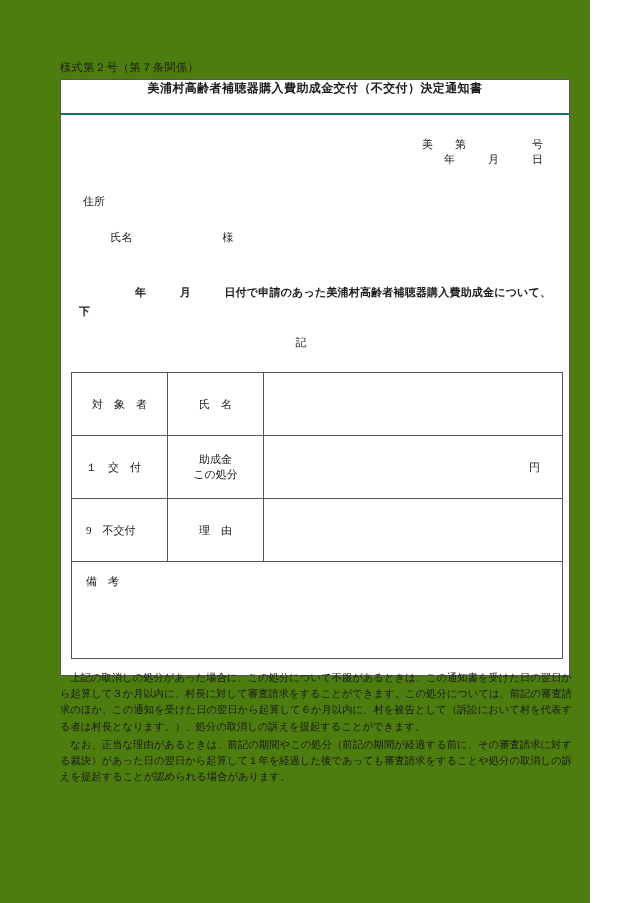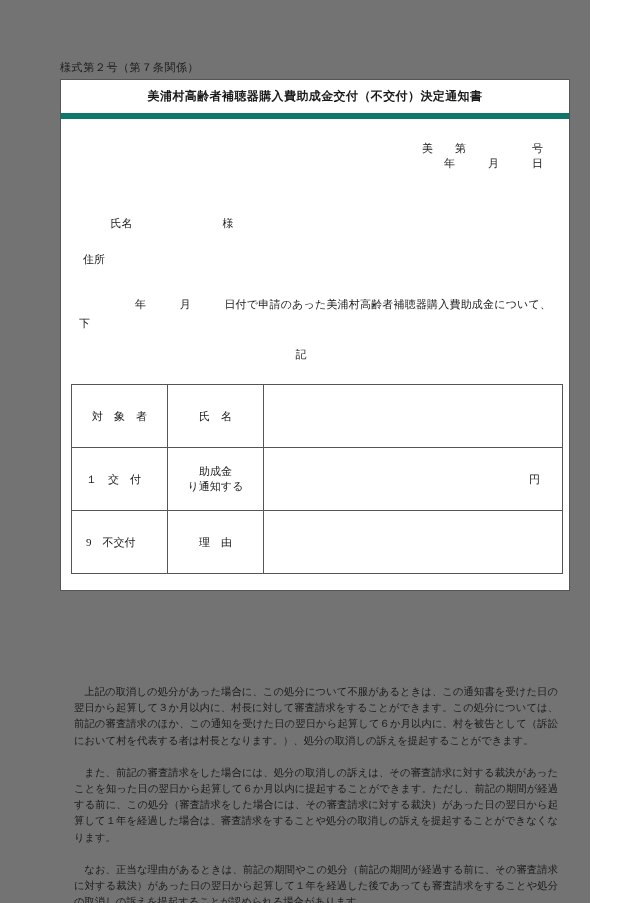--- a/index.html
+++ b/index.html
@@ -13,21 +13,21 @@
     font-family: "Liberation Serif", "DejaVu Serif", serif;
     color: #1a1a1a;
     position: relative;
     overflow: hidden;
   }
   .page {
     position: absolute;
     left: 0; top: 0;
     width: 590px;
     height: 903px;
-    background: #737373;
+    background: #4d7c0f;
   }
 
   
   .form-no {
     position: absolute;
     left: 60px;
     top: 60px;
     font-size: 11px;
     letter-spacing: 0.6px;
     white-space: pre;
@@ -40,23 +40,22 @@
     top: 79px;
     width: 510px;
     border: 1px solid #555;
     box-sizing: border-box;
     background: #fff;
   }
 
   
   .title-band {
     height: 33px;
-    border-bottom: 6px solid #0f766e;
+    border-bottom: 2px solid #0f766e;
     display: flex;
-    align-items: center;
     justify-content: center;
   }
   .title-band .title-text {
     font-size: 12px;
     font-weight: bold;
     letter-spacing: 0.4px;
     white-space: pre;
   }
 
   
@@ -87,26 +86,27 @@
   .issuer {
     margin-top: 20px;
     text-align: center;
     font-size: 11px;
     padding-right: 38px;
     white-space: pre;
   }
 
   
   .main-para {
-    margin-top: 27px;
+    margin-top: 19px;
     padding: 0 18px 0 18px;
     font-size: 11px;
     line-height: 19px;
     text-align: justify;
     text-indent: 0;
+    font-weight: bold;
   }
   .main-para .line { white-space: pre-wrap; }
 
   
   .ki {
     margin-top: 14px;
     text-align: center;
     font-size: 11px;
     padding-right: 28px;
   }
@@ -160,21 +160,21 @@
   .notice {
     position: absolute;
     left: 58px;
     top: 668px;
     width: 516px;
     font-size: 10.3px;
     line-height: 16.2px;
     text-align: justify;
   }
   .notice p {
-    margin: 16px;
+    margin: 2px;
     text-indent: 1em;
     white-space: pre-wrap;
   }
 </style>
 </head>
 <body>
 
 <div class="page">
 
   <div class="form-no">様式第２号（第７条関係）</div>
@@ -186,24 +186,24 @@
     </div>
 
     <div class="frame-body">
 
       <div class="docmeta">
         <div>美　　第　　　　　　号</div>
         <div>　　年　　　月　　　日</div>
       </div>
 
       <div class="recipient">
+        <div>住所</div>
         <div>
           <span>氏名</span><span style="display:inline-block;width:90px;"></span><span>様</span>
         </div>
-        <div>住所</div>
       </div>
 
 
       <div class="main-para">
         <div class="line">　　　　　年　　　月　　　日付で申請のあった美浦村高齢者補聴器購入費助成金について、下</div>
       </div>
 
       <div class="ki">記</div>
 
       <div class="tbl-wrap">
@@ -219,43 +219,47 @@
             <td class="col-c">
               <div class="cell-pad cell-right"></div>
             </td>
           </tr>
           <tr>
             <td class="col-a">
               <div class="cell-pad cell-left">１　交　付</div>
             </td>
             <td class="col-b">
               <div class="cell-pad">助成金
-り通知する</div>
+この処分</div>
             </td>
             <td class="col-c">
               <div class="cell-pad cell-right">円</div>
             </td>
           </tr>
           <tr>
             <td class="col-a">
               <div class="cell-pad cell-left">9　不交付</div>
             </td>
             <td class="col-b">
               <div class="cell-pad">理　由</div>
             </td>
             <td class="col-c">
               <div class="cell-pad cell-right"></div>
             </td>
           </tr>
+          <tr>
+            <td colspan="3">
+              <div class="cell-pad cell-remark">備　考</div>
+            </td>
+          </tr>
         </tbody>
           </table>
       </div>
 
     </div>
   </div>
 
   <div class="notice">
     <p>上記の取消しの処分があった場合に、この処分について不服があるときは、この通知書を受けた日の翌日から起算して３か月以内に、村長に対して審査請求をすることができます。この処分については、前記の審査請求のほか、この通知を受けた日の翌日から起算して６か月以内に、村を被告として（訴訟において村を代表する者は村長となります。）、処分の取消しの訴えを提起することができます。</p>
-    <p>また、前記の審査請求をした場合には、処分の取消しの訴えは、その審査請求に対する裁決があったことを知った日の翌日から起算して６か月以内に提起することができます。ただし、前記の期間が経過する前に、この処分（審査請求をした場合には、その審査請求に対する裁決）があった日の翌日から起算して１年を経過した場合は、審査請求をすることや処分の取消しの訴えを提起することができなくなります。</p>
     <p>なお、正当な理由があるときは、前記の期間やこの処分（前記の期間が経過する前に、その審査請求に対する裁決）があった日の翌日から起算して１年を経過した後であっても審査請求をすることや処分の取消しの訴えを提起することが認められる場合があります。</p>
   </div>
 
 </div>
 
 </body></html>

